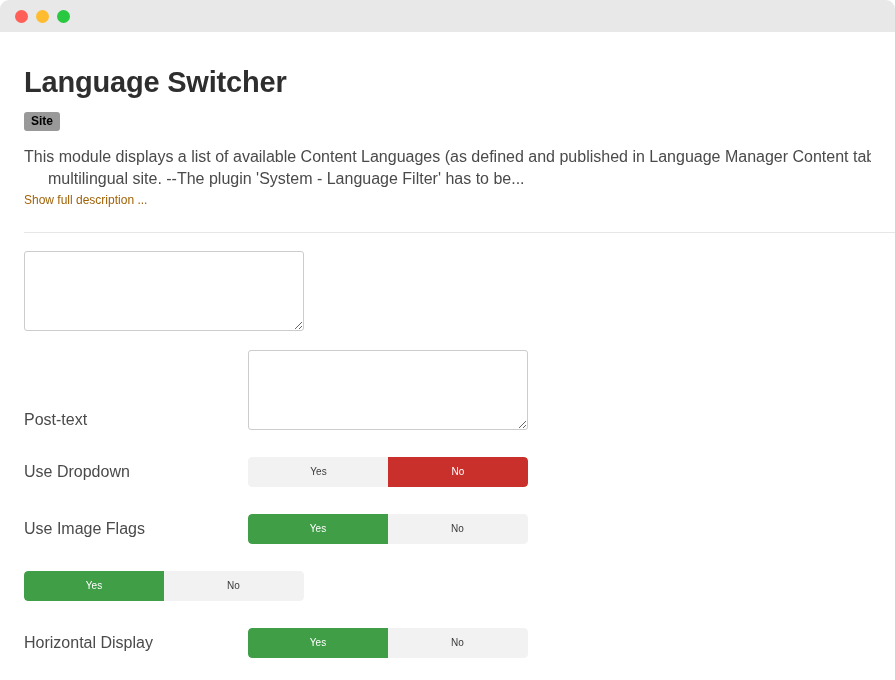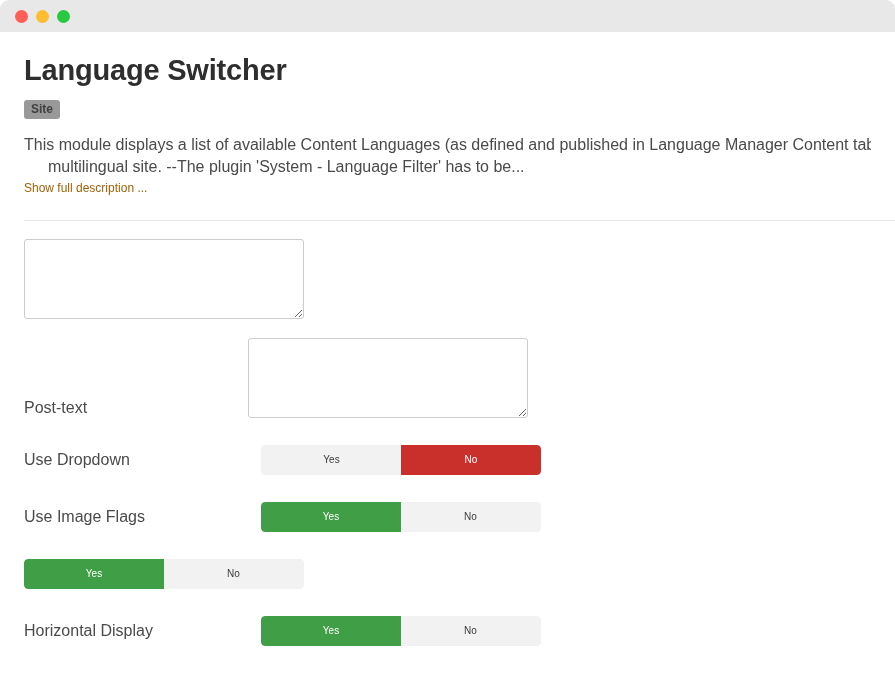--- a/index.html
+++ b/index.html
@@ -46,21 +46,21 @@
     height: 13px;
     border-radius: 50%;
     display: block;
   }
   .dot-close  { background: #ff5f57; }
   .dot-min    { background: #febc2e; }
   .dot-max    { background: #28c840; }
 
   
   .content {
-    padding: 0 24px;
+    padding: 12px 24px;
     box-sizing: border-box;
     background: #ffffff;
     height: 648px;
   }
 
   .page-title {
     margin: 0;
     padding-top: 22px;
     font-size: 29px;
     font-weight: bold;
@@ -69,21 +69,21 @@
     line-height: 1.15;
   }
 
   .badge-row {
     margin-top: 13px;
     height: 21px;
   }
   .badge {
     display: inline-block;
     background: #999999;
-    color: #404040;
+    color: #000000;
     font-size: 12px;
     font-weight: bold;
     border-radius: 3px;
     padding: 3px 7px 4px 7px;
     line-height: 1;
     vertical-align: top;
   }
 
   .description {
     margin: 0;
@@ -129,21 +129,21 @@
     font-size: 16px;
     color: #4a4a4a;
     line-height: 20px;
     padding-top: 6px;
     box-sizing: border-box;
   }
   .field-control { flex: 1 1 auto; }
 
   .row-pretext   { margin-top: 18px; }
   .row-posttext  { margin-top: 19px; align-items: flex-end; }
-  .row-toggle    { margin-top: 27px; gap: 13px; }
+  .row-toggle    { margin-top: 27px; }
   .row-toggle .field-label { padding-top: 5px; }
 
   textarea.ta {
     width: 280px;
     height: 80px;
     box-sizing: border-box;
     border: 1px solid #cccccc;
     border-radius: 3px;
     background: #ffffff;
     font-family: "Liberation Sans", sans-serif;

